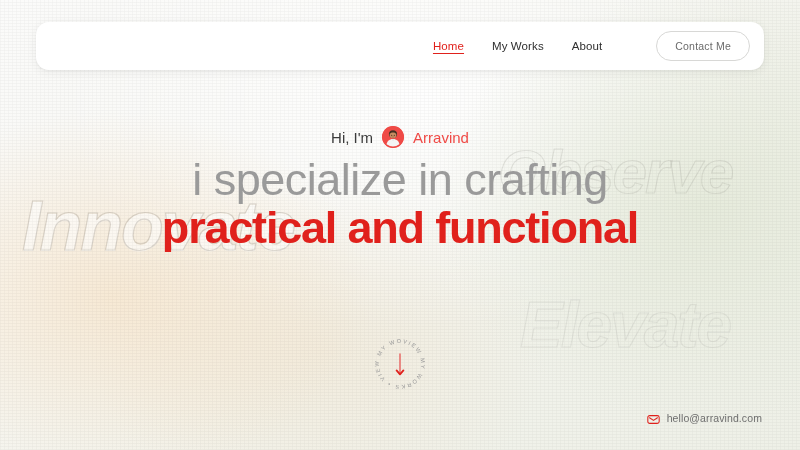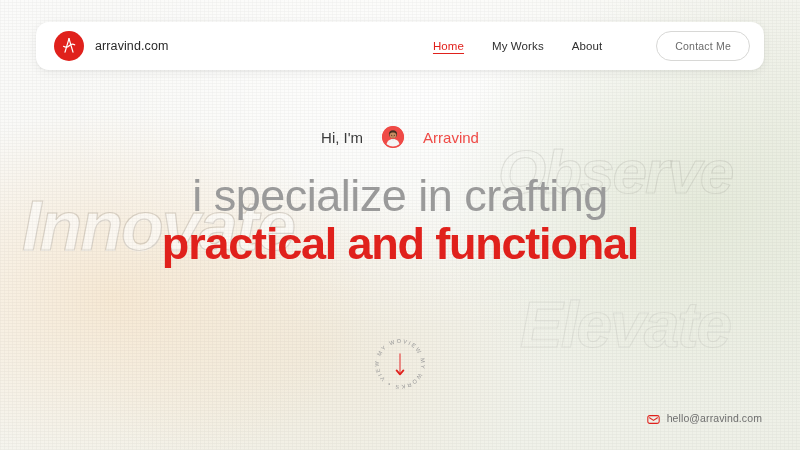--- a/index.html
+++ b/index.html
@@ -158,22 +158,22 @@
     top: 126px;
     display: flex;
     flex-direction: column;
     align-items: center;
     z-index: 4;
   }
 
   #greeting {
     display: flex;
     align-items: center;
-    gap: 19px;
-    margin-bottom: 24px;
+    gap: 9px;
+    margin-bottom: 8px;
   }
   #greeting-text {
     font-size: 15px;
     color: #3b3b3b;
   }
   #avatar {
     width: 22px;
     height: 22px;
     border-radius: 50%;
     background: #ef4a46;
@@ -239,30 +239,20 @@
 <div id="page">
 
   <div class="deco" id="deco-innovate">Innovate</div>
   <div class="deco" id="deco-observe">Observe</div>
   <div class="deco" id="deco-elevate">Elevate</div>
 
   <div id="grain"></div>
 
   <nav id="navbar">
 
-    <div id="brand">
-      <span id="brand-logo">
-        <svg width="20" height="20" viewBox="0 0 24 24" aria-hidden="true">
-          <path d="M12 3.2 L7.2 19.4" stroke="#ffffff" stroke-width="1.5" fill="none" stroke-linecap="round"></path>
-          <path d="M12 3.2 L16.8 19.4" stroke="#ffffff" stroke-width="1.5" fill="none" stroke-linecap="round"></path>
-          <path d="M5.4 12.4 C8 14.2 10.6 13.4 12.6 11.4 C14.4 9.6 16.6 9.2 18.8 10.6" stroke="#ffffff" stroke-width="1.4" fill="none" stroke-linecap="round"></path>
-        </svg>
-      </span>
-      <span id="brand-name">arravind.com</span>
-    </div>
 
     <div id="nav-links">
       <a class="nav-link active">Home</a>
       <a class="nav-link">My Works</a>
       <a class="nav-link">About</a>
       <button id="contact-btn">Contact Me</button>
     </div>
 
   </nav>
 

